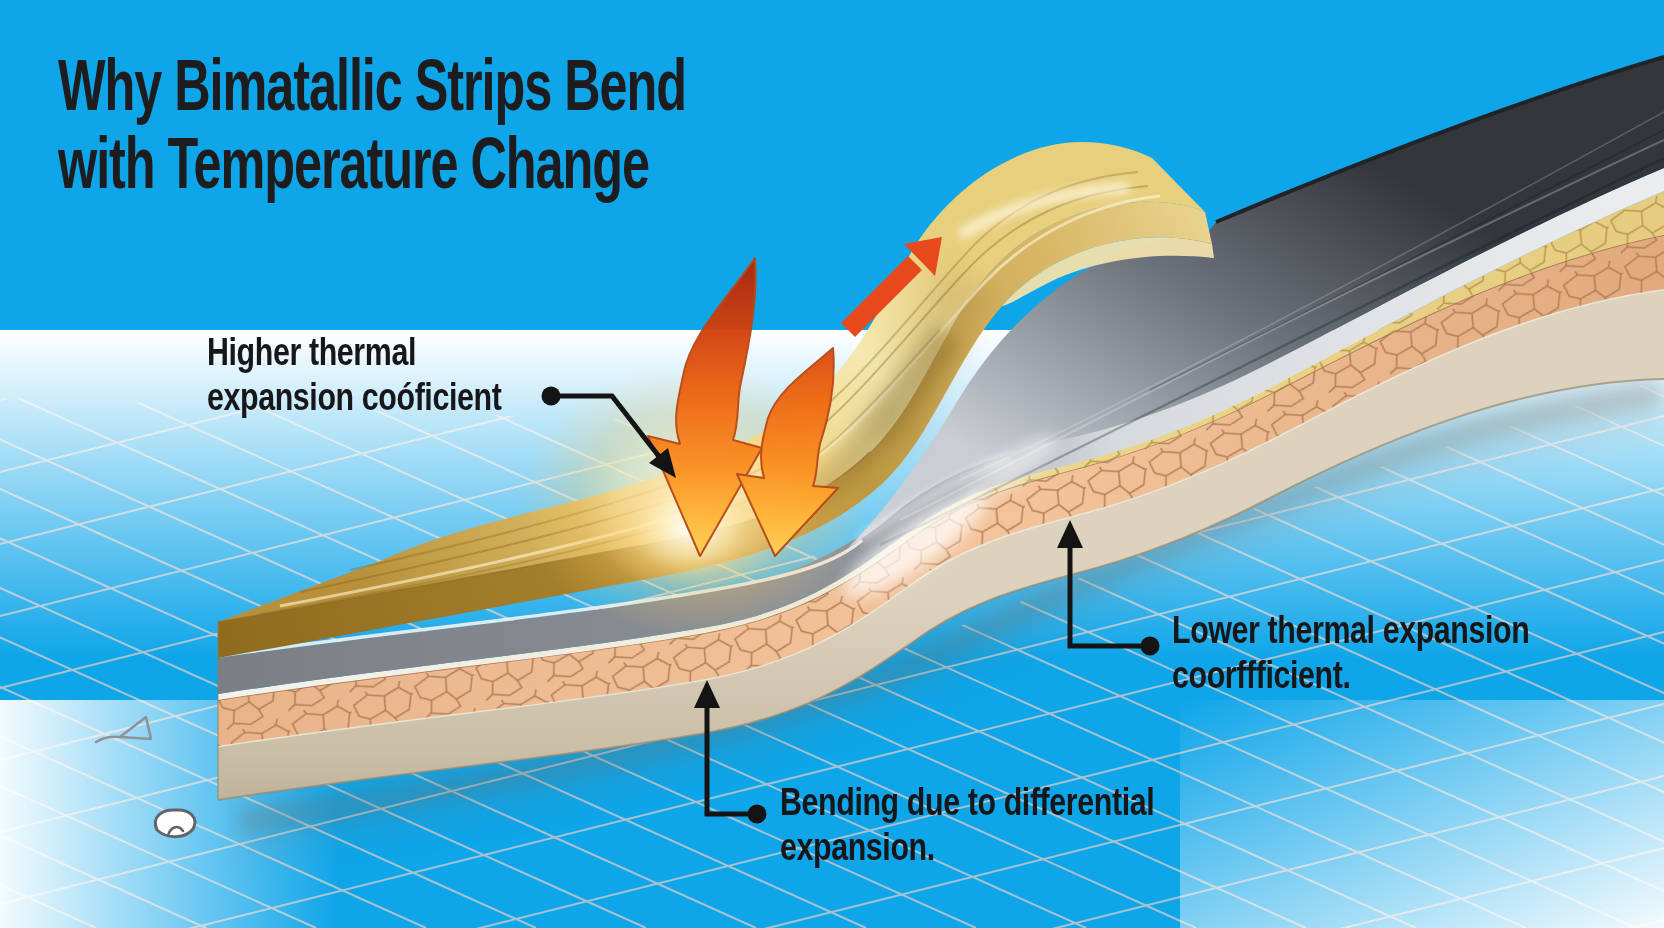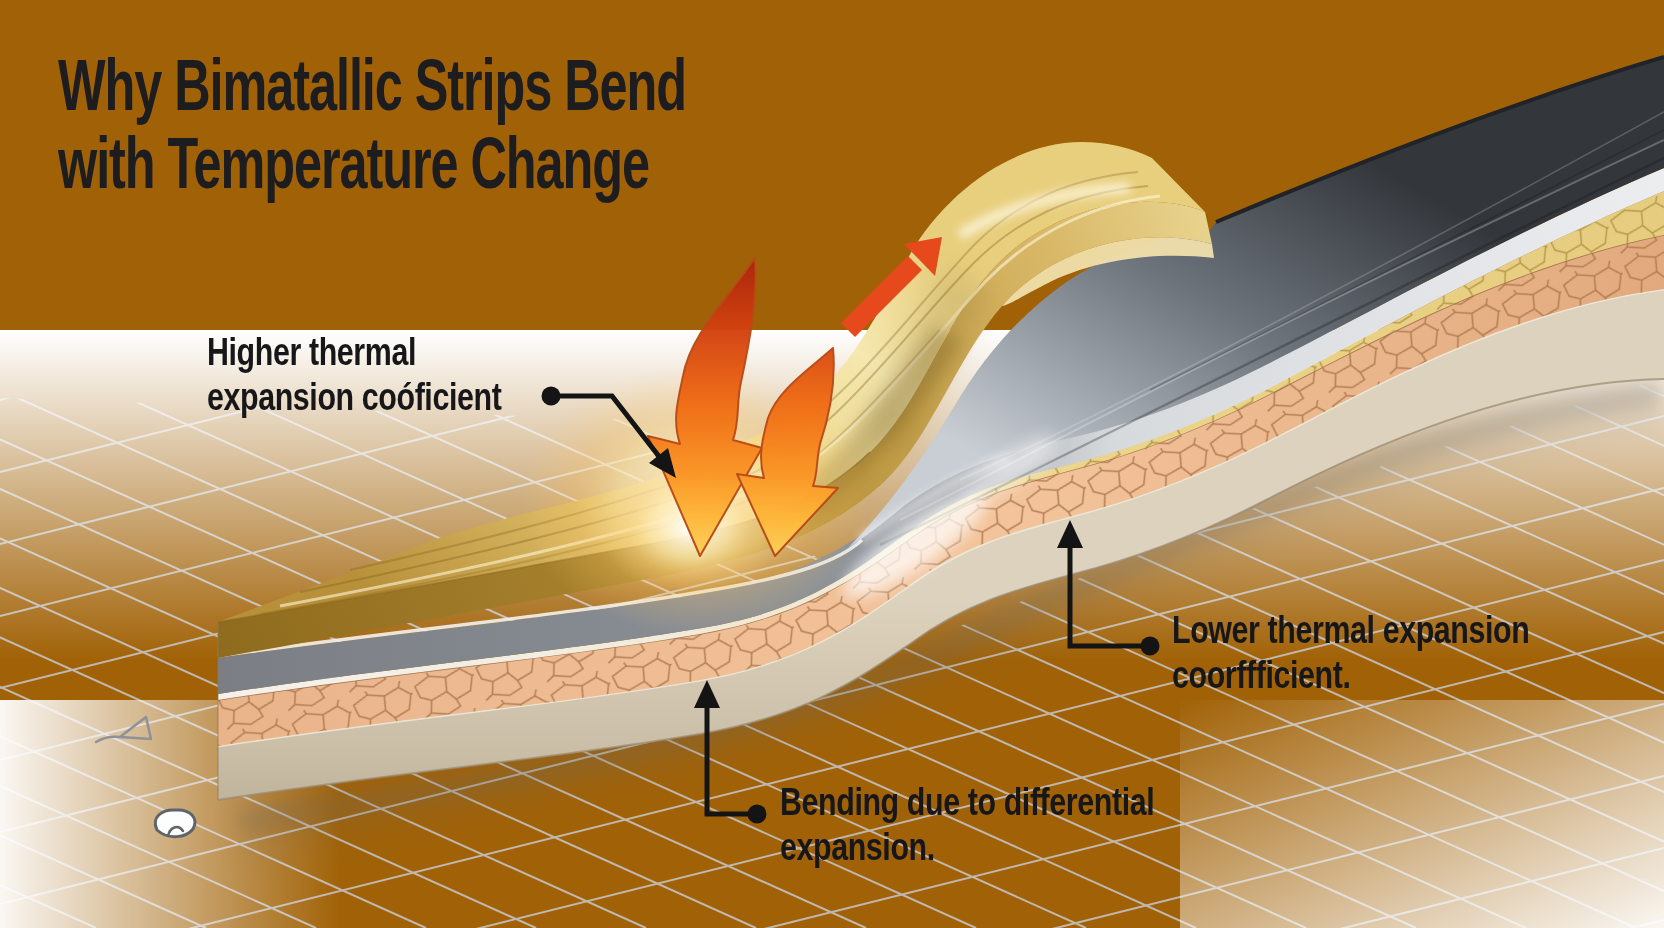--- a/index.html
+++ b/index.html
@@ -1,16 +1,16 @@
 <!DOCTYPE html>
 <html><head>
 <meta charset="utf-8">
 <style>
   html,body{margin:0;padding:0;background:#ffffff;}
-  #stage{position:relative;width:1664px;height:928px;overflow:hidden;background:#a16207;
+  #stage{position:relative;width:1664px;height:928px;overflow:hidden;background:#0ea5e9;
          font-family:"Liberation Sans",sans-serif;}
   #scene{position:absolute;left:0;top:0;width:1664px;height:928px;}
   .title{position:absolute;left:58px;top:46px;color:#1d1d1f;
          font:700 72px/78px "Liberation Sans",sans-serif;letter-spacing:-1.5px;
          transform:scaleX(.70);transform-origin:left top;white-space:nowrap;}
   .label{position:absolute;color:#17171a;font:700 38px/45px "Liberation Sans",sans-serif;
          letter-spacing:-.5px;transform:scaleX(.80);transform-origin:left top;white-space:nowrap;}
 </style>
 </head>
 <body>

